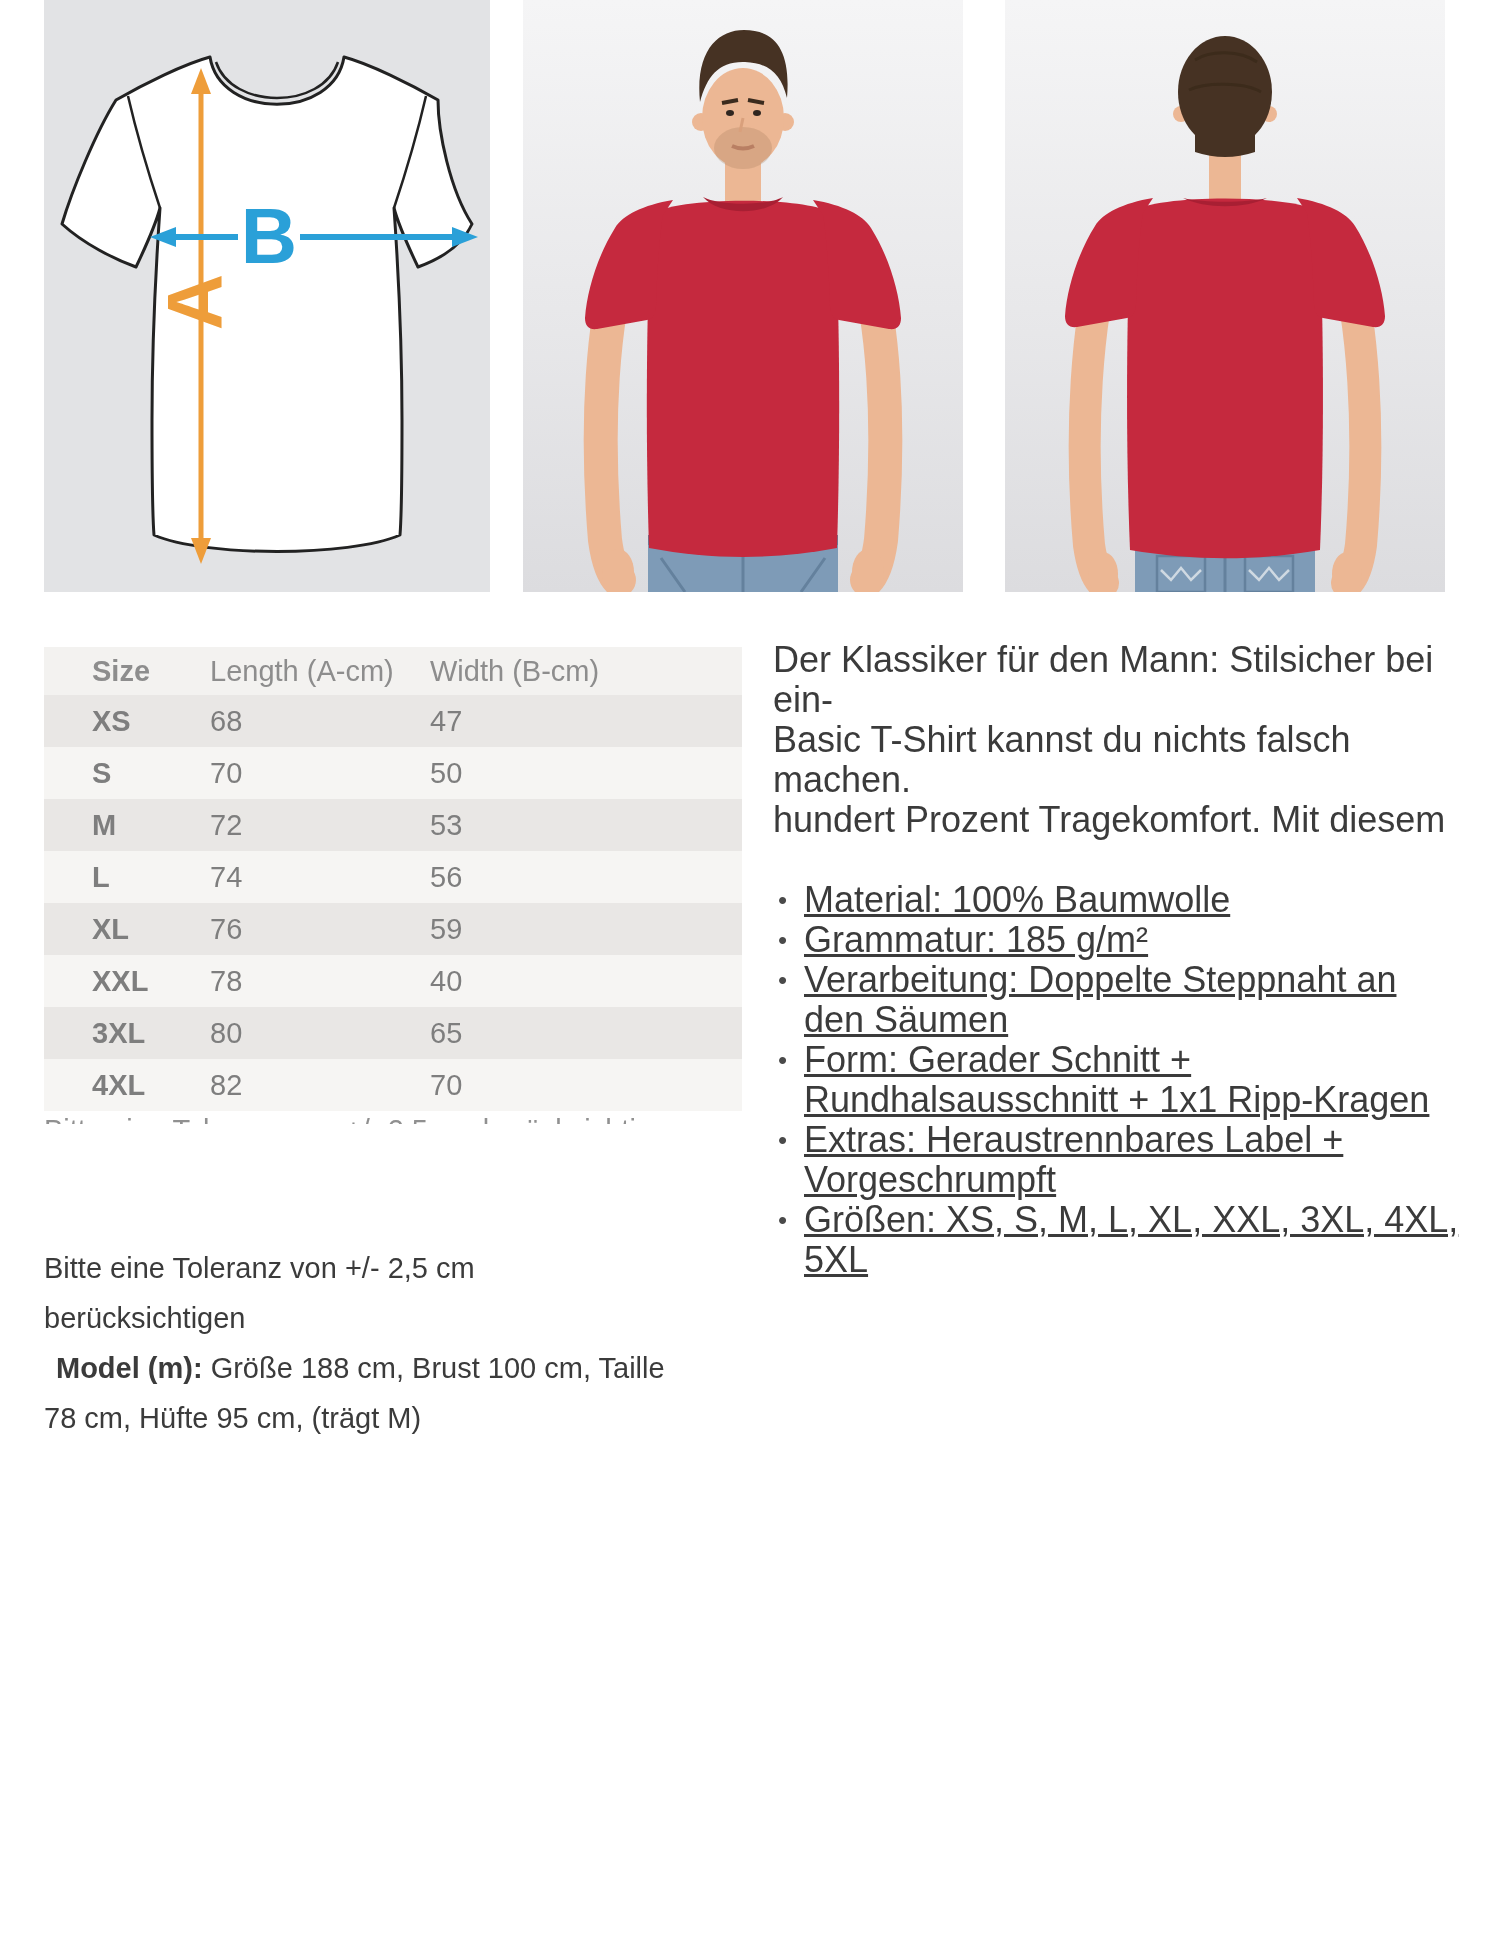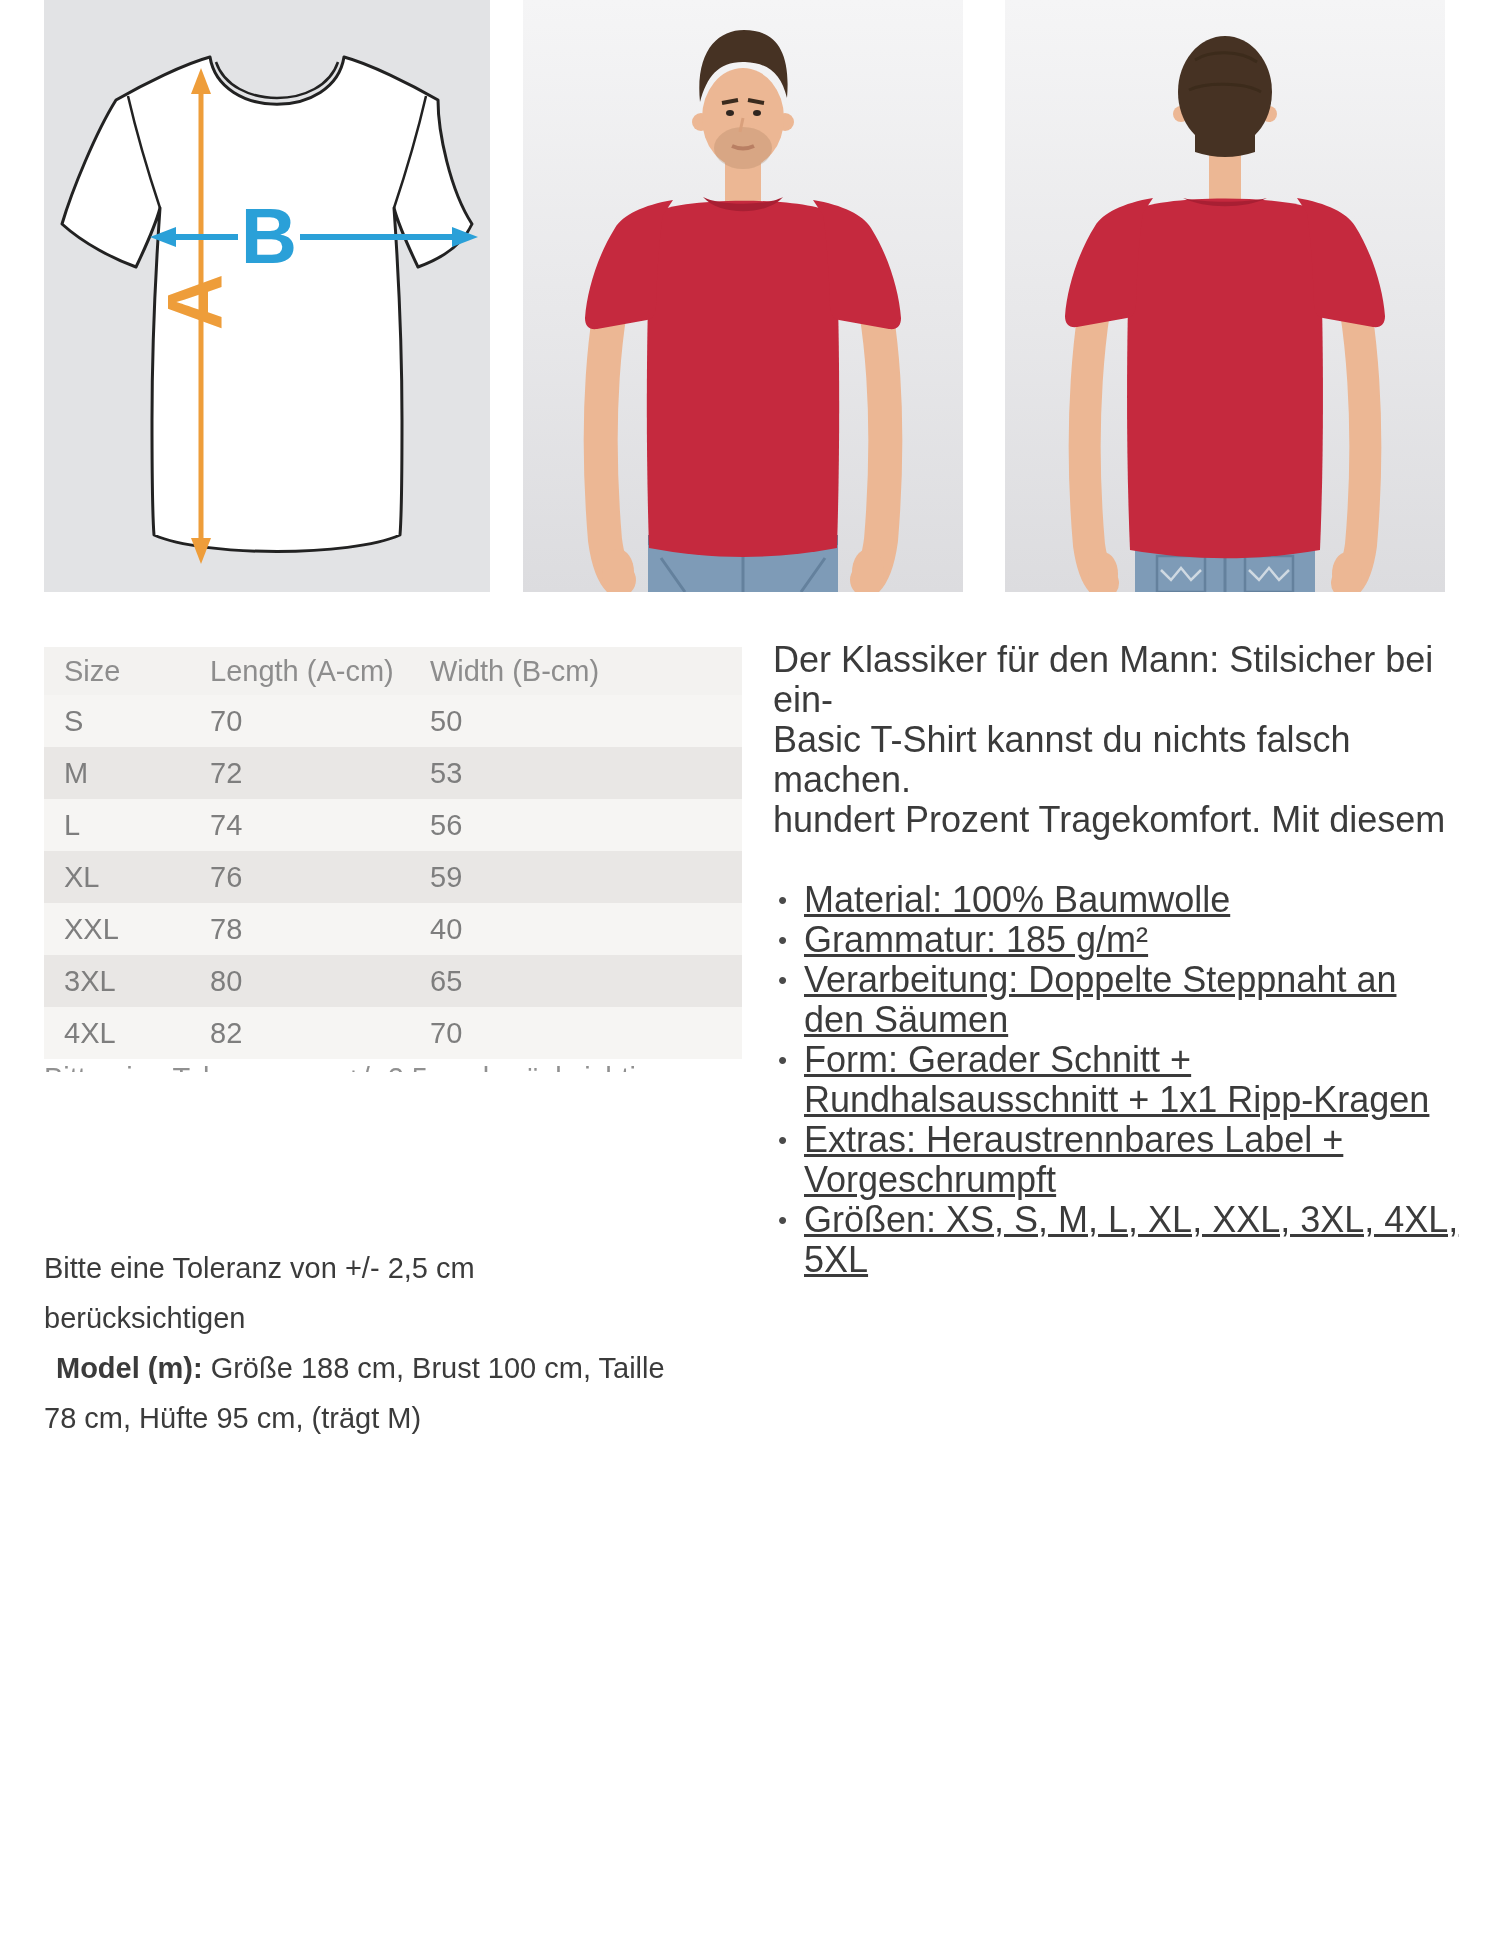--- a/index.html
+++ b/index.html
@@ -13,21 +13,21 @@
   #diagram-panel{left:44px;width:446px;background:var(--diagram-bg,#e2e3e5);}
   #photo-front-panel{left:523px;width:440px;}
   #photo-back-panel{left:1005px;width:440px;}
 
   
   .size-table{position:absolute;left:44px;top:647px;width:698px;font-size:29px;color:#7e7e7e;}
   .thead{display:flex;align-items:center;height:48px;background:var(--table-header-bg,#f3f2f0);color:#8d8d8d;}
   .trow{display:flex;align-items:center;height:52px;}
   .trow.dark{background:var(--table-row-dark,#e9e7e5);}
   .trow.light{background:var(--table-row-light,#f6f5f3);}
-  .c0{width:166px;padding-left:20px;box-sizing:border-box;}
+  .c0{width:166px;padding-left:48px;box-sizing:border-box;font-weight:bold;}
   .c1{width:220px;}
   .c2{flex:1;}
   .clipped-row{height:9px;overflow:hidden;margin-top:4px;color:#909090;line-height:30px;font-size:29px;}
 
   
   .desc{position:absolute;left:773px;top:640px;width:692px;color:var(--text-dark,#3b3b3b);
         font-size:36px;line-height:40px;}
   .desc .intro{margin:0 0 40px 0;}
   ul.features{list-style:none;margin:0;padding:0;}
   ul.features li{position:relative;padding-left:31px;text-decoration:underline;}
@@ -167,20 +167,25 @@
     </svg>
   </div>
 
   <div class="size-table">
     <div class="thead">
       <div class="c0">Size</div>
       <div class="c1">Length (A-cm)</div>
       <div class="c2">Width (B-cm)</div>
     </div>
     <div>
+        <div class="trow dark">
+          <div class="c0">XS</div>
+          <div class="c1">68</div>
+          <div class="c2">47</div>
+        </div>
         <div class="trow light">
           <div class="c0">S</div>
           <div class="c1">70</div>
           <div class="c2">50</div>
         </div>
         <div class="trow dark">
           <div class="c0">M</div>
           <div class="c1">72</div>
           <div class="c2">53</div>
         </div>

